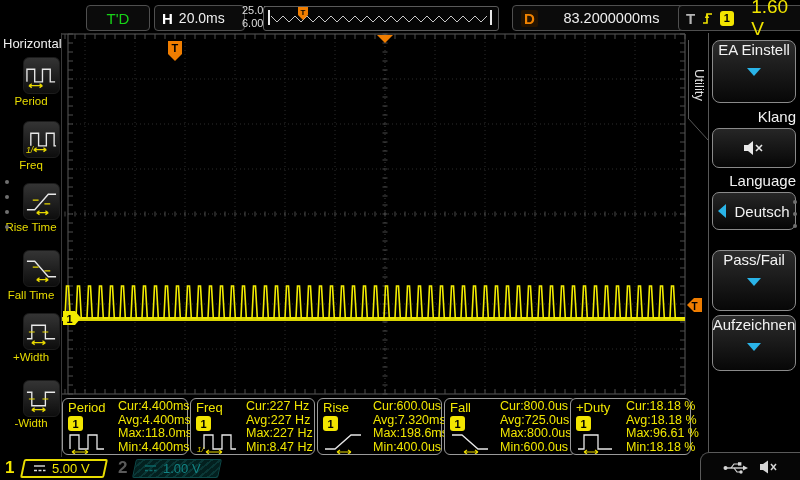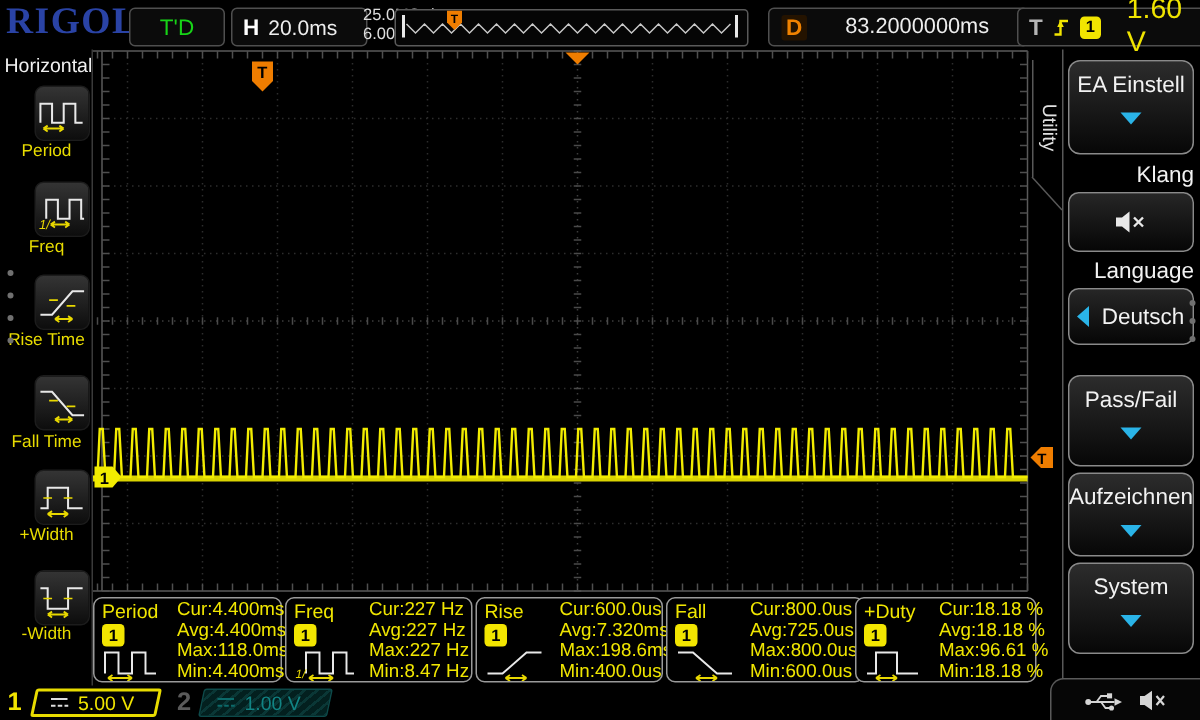--- a/index.html
+++ b/index.html
@@ -36,21 +36,21 @@
   .dot{width:4px;height:4px;border-radius:50%;background:#707070;}
   #v-divider{left:61px;top:33px;width:1px;height:424px;background:#3a3a3a;}
   
   #menu-divider{left:708px;top:33px;width:1px;height:424px;background:#585858;}
   #utility-tab-line{left:688px;top:40px;width:1px;height:78px;background:#585858;}
   #utility-label{left:655px;top:78px;width:90px;height:14px;text-align:center;color:#e0e0e0;
                  font-size:13px;transform:rotate(90deg);}
   .menu-btn{left:712px;width:84px;background:linear-gradient(#2c2c2c,#070707);
             border:1px solid #8a8a8a;border-radius:8px;box-sizing:border-box;
             display:flex;flex-direction:column;align-items:center;}
-  .menu-btn .lbl{color:#f2f2f2;font-size:15px;margin-top:7px;}
+  .menu-btn .lbl{color:#f2f2f2;font-size:15px;margin-top:0;}
   .tri-down{width:0;height:0;border-left:7px solid transparent;border-right:7px solid transparent;
             border-top:8px solid #2ab4e8;margin-top:10px;}
   .tri-left{width:0;height:0;border-top:7px solid transparent;border-bottom:7px solid transparent;
             border-right:8px solid #2ab4e8;}
   .menu-sub-lbl{left:712px;width:84px;text-align:right;color:#f2f2f2;font-size:15px;}
   .menu-inner-box{left:712px;width:84px;background:linear-gradient(#262626,#060606);
                   border:1px solid #8a8a8a;border-radius:7px;box-sizing:border-box;
                   display:flex;align-items:center;justify-content:center;gap:8px;}
   .menu-inner-box .val{color:#f2f2f2;font-size:15px;}
   
@@ -74,21 +74,20 @@
   #corner-box{left:700px;top:452px;width:100px;height:28px;background:#060606;
               border:1px solid #5a5a5a;border-right:none;border-bottom:none;
               border-radius:9px 0 0 0;display:flex;align-items:center;gap:10px;
               justify-content:center;}
 </style>
 </head>
 <body>
 
 <div id="screen">
 
-  <div class="abs" id="brand">RIGOL</div>
   <div class="abs tbox" id="td-box">T'D</div>
   <div class="abs tbox" id="h-box">
     <span id="h-label">H</span>
     <span>20.0ms</span>
   </div>
   <div class="abs" id="acq">
     <div>25.0MSa/s</div>
     <div>6.00M pts</div>
   </div>
   <div class="abs" id="preview-box">
@@ -557,24 +556,20 @@
   </div>
 
   <div class="abs menu-btn" style="top:250px;height:61px;">
     <span class="lbl">Pass/Fail</span>
     <span class="tri-down"></span>
   </div>
   <div class="abs menu-btn" style="top:315px;height:56px;">
     <span class="lbl">Aufzeichnen</span>
     <span class="tri-down"></span>
   </div>
-  <div class="abs menu-btn" style="top:375px;height:61px;">
-    <span class="lbl">System</span>
-    <span class="tri-down"></span>
-  </div>
 
   <div class="abs dot" style="left:793px;top:200px;"></div>
   <div class="abs dot" style="left:793px;top:212px;"></div>
   <div class="abs dot" style="left:793px;top:224px;"></div>
 
   <div class="abs panel" style="left:62px;width:126px;">
     <span class="ttl">Period</span>
     <span class="chip">1</span>
     <svg class="glyph" width="44" height="23" viewBox="0 0 44 23">
       <path d="M2,18 V4 H11 V18 H20 V4 H29 V18 H36" stroke="#e8e8e8" stroke-width="1.3" fill="none"></path>

